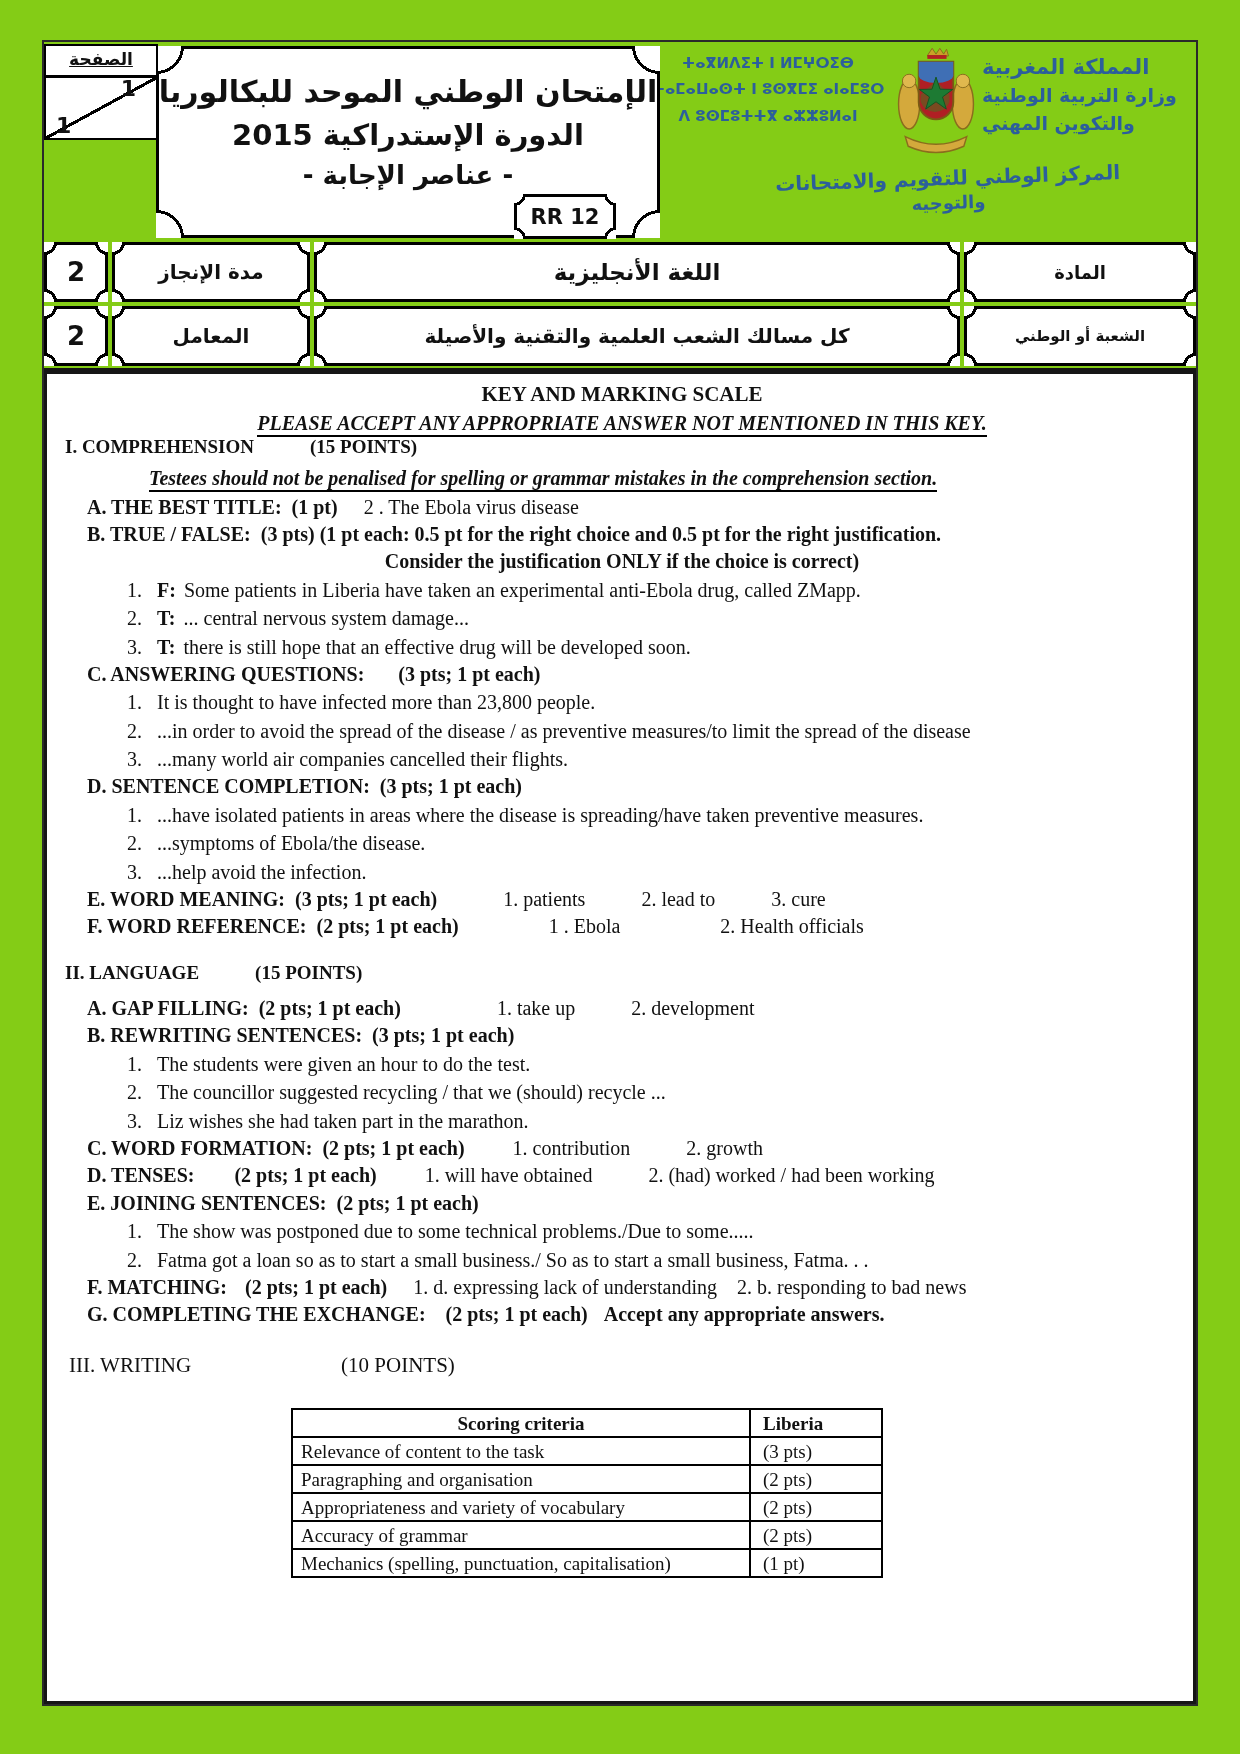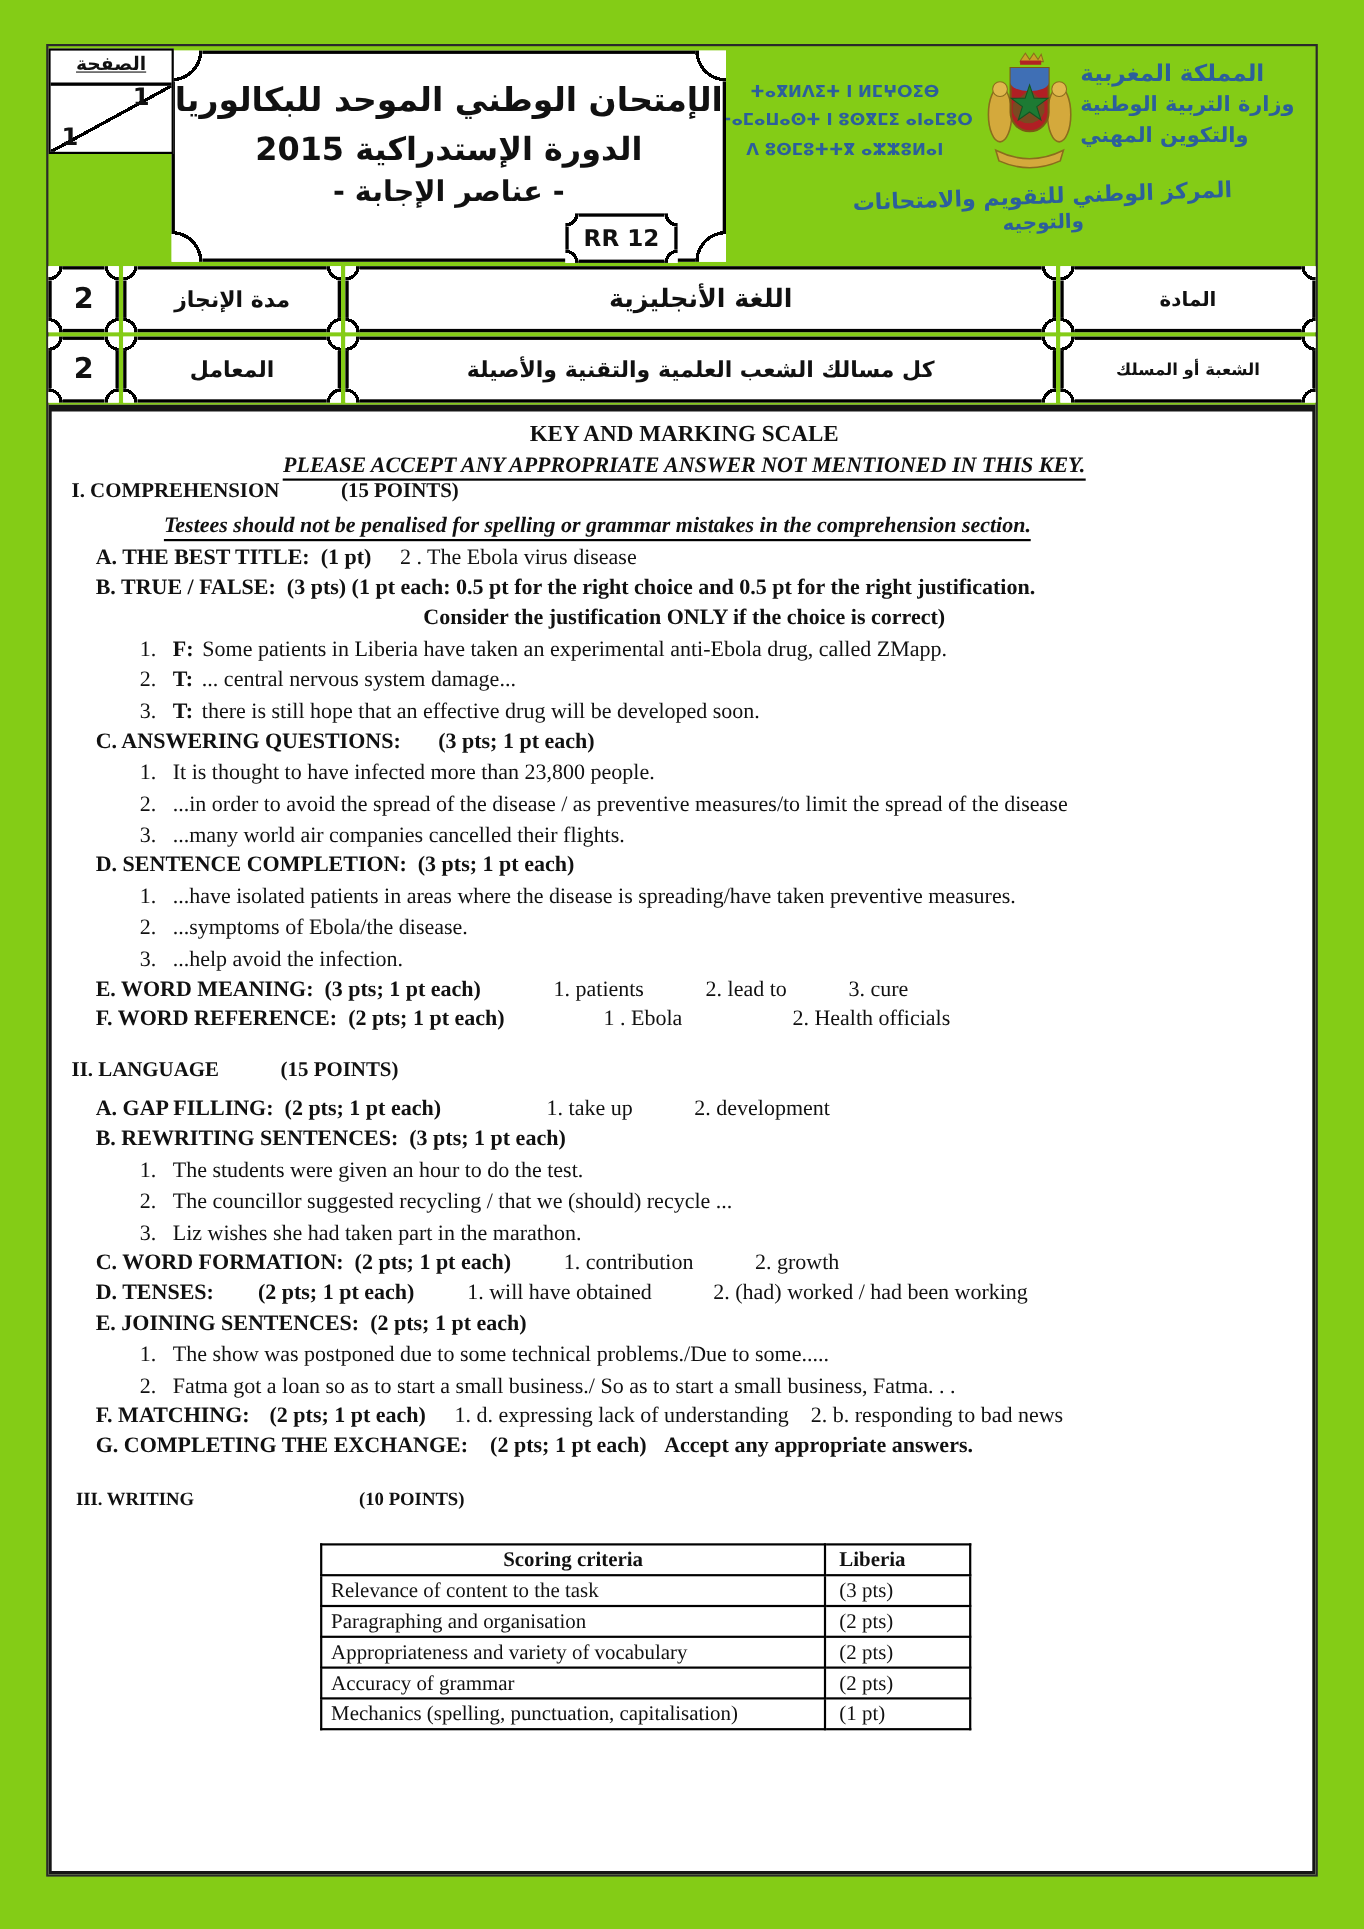--- a/index.html
+++ b/index.html
@@ -35,21 +35,21 @@
   
   .plaque{position:absolute;left:156px;top:46px;width:504px;height:192px;--r:28px;z-index:1;text-align:center;box-sizing:border-box;padding-top:28px;}
   .plq-l1{font-size:30px;font-weight:bold;letter-spacing:1px;}
   .plq-l2{font-size:29px;font-weight:bold;margin-top:9px;}
   .plq-l3{font-size:26px;font-weight:bold;margin-top:8px;}
 
   .rr-badge{position:absolute;left:514px;top:194px;width:102px;height:45px;--r:12px;--b:3px;z-index:4;
     display:flex;align-items:center;justify-content:center;font-family:"DejaVu Sans",sans-serif;font-weight:bold;font-size:21px;}
 
   
-  .tifinagh{position:absolute;left:646px;top:70px;width:244px;text-align:center;font-family:"DejaVu Sans",sans-serif;
+  .tifinagh{position:absolute;left:646px;top:50px;width:244px;text-align:center;font-family:"DejaVu Sans",sans-serif;
     font-weight:bold;font-size:15px;line-height:1.75;}
   .coat{position:absolute;left:888px;top:44px;width:96px;height:120px;}
   .ministry{position:absolute;left:982px;top:52px;width:214px;text-align:left;font-weight:bold;line-height:1.45;}
   .ministry .m1{font-size:21px;}
   .ministry .m2{font-size:19px;}
   .center-name{position:absolute;left:700px;top:166px;width:496px;text-align:center;font-weight:bold;transform:rotate(-2deg);}
   .center-name .c1{font-size:20px;}
   .center-name .c2{font-size:18px;margin-top:2px;}
 
   
@@ -77,21 +77,21 @@
   .ltr{margin-left:22px;margin-top:3px;}
   .ltr .lab{font-weight:bold;}
   .ltr .pts{font-weight:bold;margin-left:10px;}
   .ltr .ans{margin-left:26px;}
   .ltr .ans2{margin-left:56px;}
   .sub-center{text-align:center;font-weight:bold;margin-top:3px;}
   .li{margin-left:62px;margin-top:4px;padding-left:36px;text-indent:-36px;}
   .li .num{display:inline-block;min-width:30px;text-indent:0;}
   .li .key{font-weight:bold;margin-right:8px;}
   .gap1{height:22px;}
-  .writing-head{margin-top:26px;font-weight:bold;font-size:17px;margin-left:4px;}
+  .writing-head{margin-top:26px;font-weight:normal;font-size:21px;margin-left:4px;}
   .writing-head .pts{margin-left:150px;}
 
   table.score{border-collapse:collapse;margin:30px 0 0 226px;}
   table.score th,table.score td{border:2px solid #000;font-size:19px;padding:1px 8px;height:24px;}
   table.score th{font-weight:bold;text-align:center;}
   table.score td.crit{width:440px;text-align:left;}
   table.score th.sc,table.score td.sc{width:110px;text-align:left;padding-left:12px;}
 </style>
 </head>
 <body>
@@ -150,21 +150,21 @@
     <div class="info-row">
       <div class="cell scallop c-val">2</div>
       <div class="cell scallop c-label ar">مدة الإنجاز</div>
       <div class="cell scallop c-content big ar">اللغة الأنجليزية</div>
       <div class="cell scallop c-field f1 ar">المادة</div>
     </div>
     <div class="info-row">
       <div class="cell scallop c-val">2</div>
       <div class="cell scallop c-label ar">المعامل</div>
       <div class="cell scallop c-content mid ar">كل مسالك الشعب العلمية والتقنية والأصيلة</div>
-      <div class="cell scallop c-field f2 ar">الشعبة أو المسلك</div>
+      <div class="cell scallop c-field f2 ar">الشعبة أو الوطني</div>
     </div>
   </div>
 
   <div class="main-box">
     <div class="tc b" style="font-size:21px;">KEY AND MARKING SCALE</div>
     <div class="tc" style="margin-top:3px;"><span class="bi-u">PLEASE ACCEPT ANY APPROPRIATE ANSWER NOT MENTIONED IN THIS KEY.</span></div>
 
     <div class="sec">
       <span>I. COMPREHENSION</span><span class="pts">(15 POINTS)</span>
     </div>

